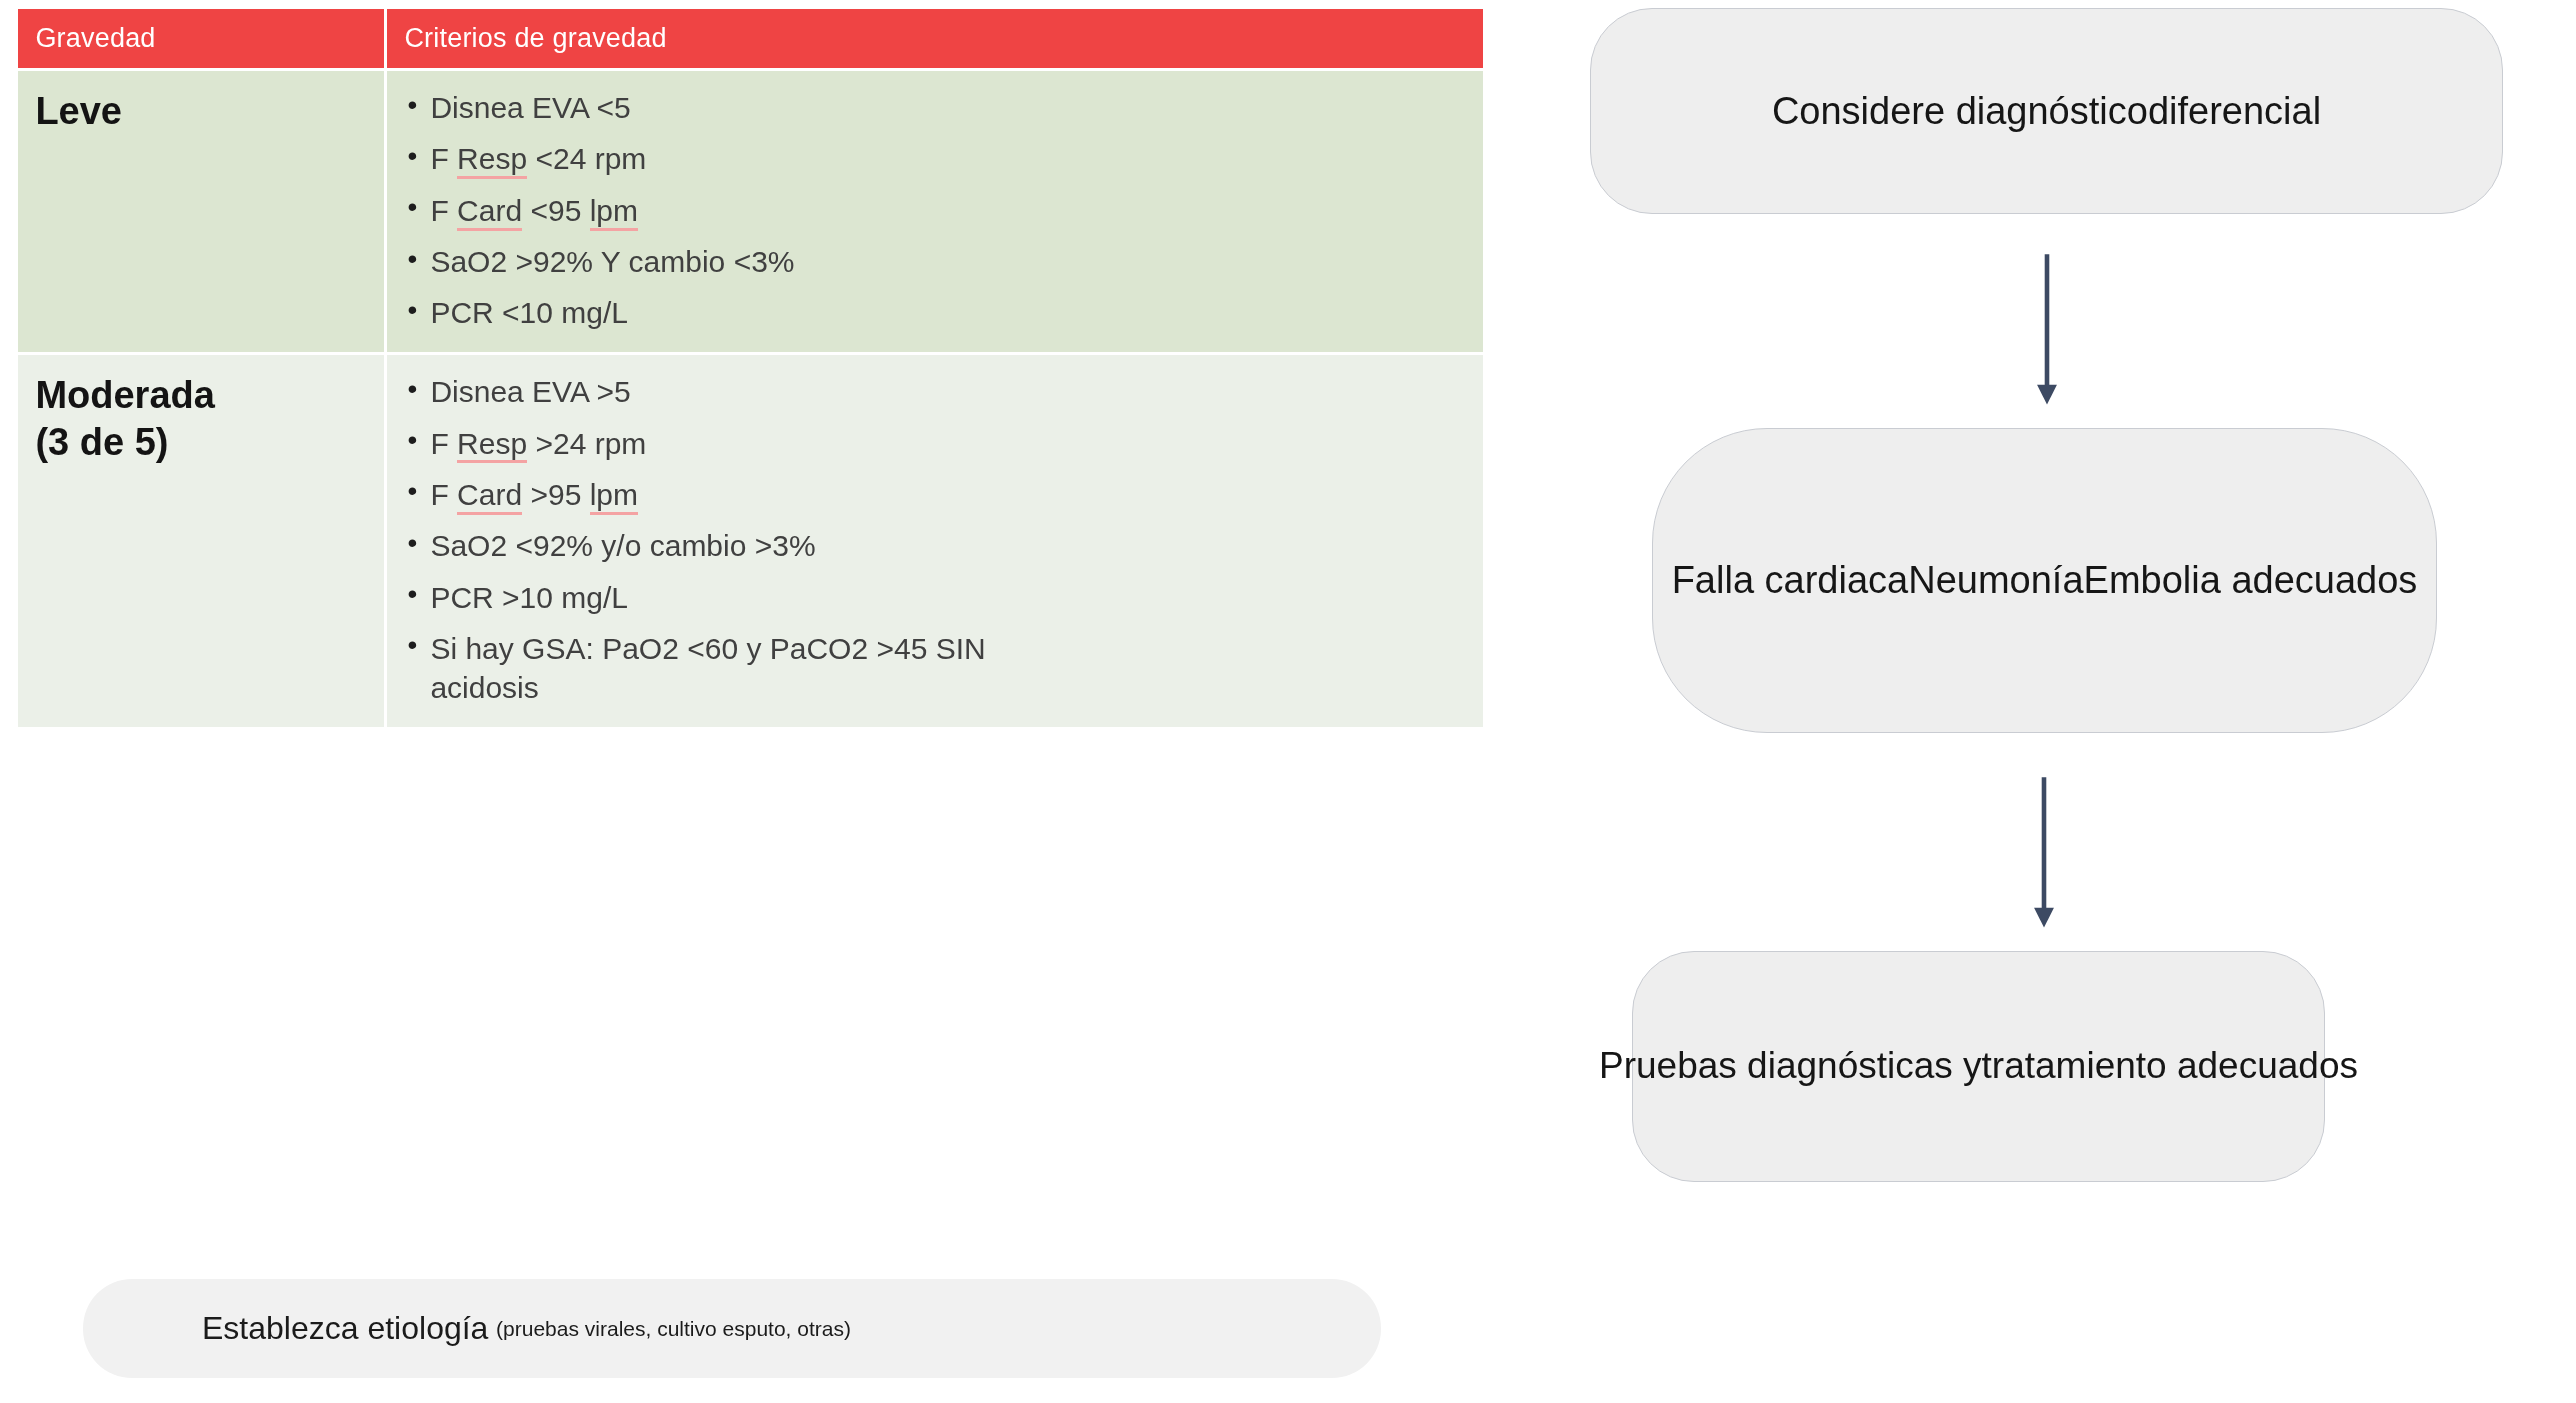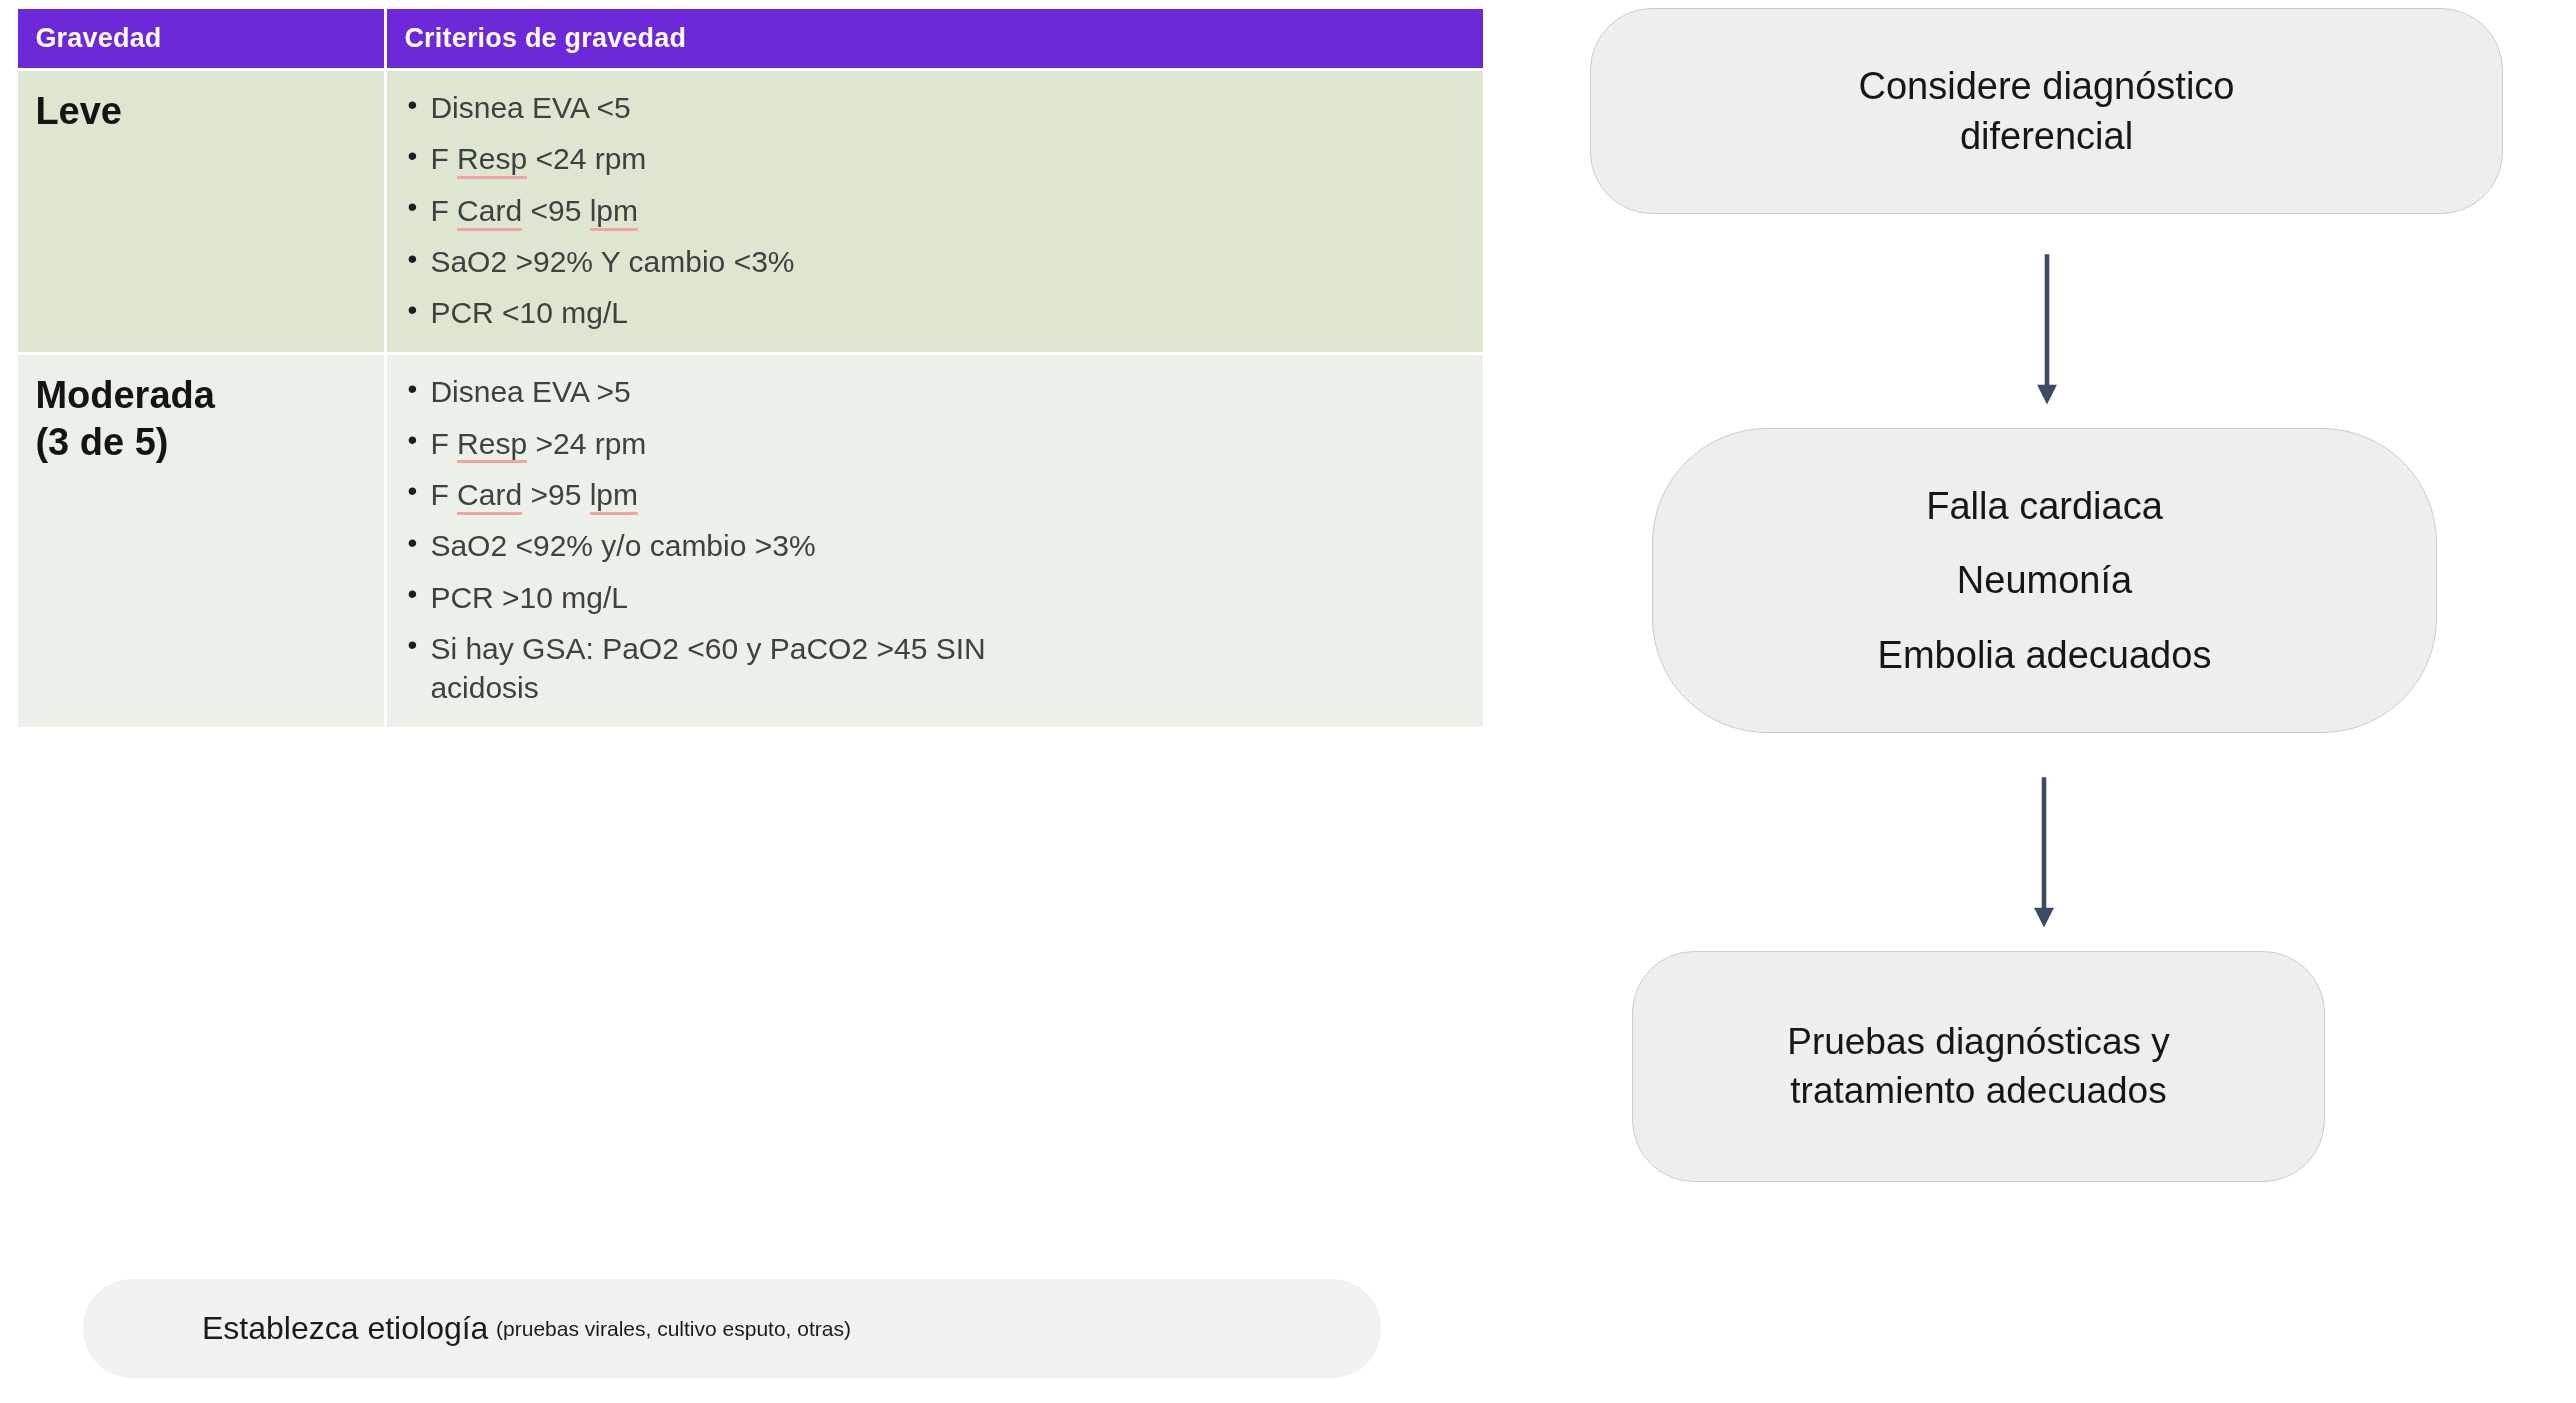--- a/index.html
+++ b/index.html
@@ -22,24 +22,24 @@
     top: 6.2px;
     width: 1470px;
     border-collapse: separate;
     border-spacing: 3.1px 3.1px;
     table-layout: fixed;
   }
   .severity-table col.c-sev { width: 366px; }
   .severity-table col.c-crit { width: 1096px; }
 
   .severity-table th {
-    background: #6d28d9;
+    background: #ef4444;
     color: #ffffff;
     font-size: 27px;
-    font-weight: bold;
+    font-weight: normal;
     text-align: left;
     vertical-align: middle;
     padding: 14px 0 14px 17px;
     height: 59px;
     box-sizing: border-box;
     letter-spacing: 0.2px;
   }
   .severity-table td {
     vertical-align: top;
     padding: 17px 12.3px 20px 17px;
@@ -117,21 +117,21 @@
   }
 
   
   .flow-node {
     position: absolute;
     background: #eeeeee;
     border: 1.5px solid #c9ccd2;
     border-radius: 62px;
     box-sizing: border-box;
     display: flex;
-    flex-direction: column;
+    flex-direction: row;
     align-items: center;
     justify-content: center;
     text-align: center;
     color: #161616;
   }
   .flow-node .ln {
     font-size: 38px;
     line-height: 1.32;
     white-space: nowrap;
   }

